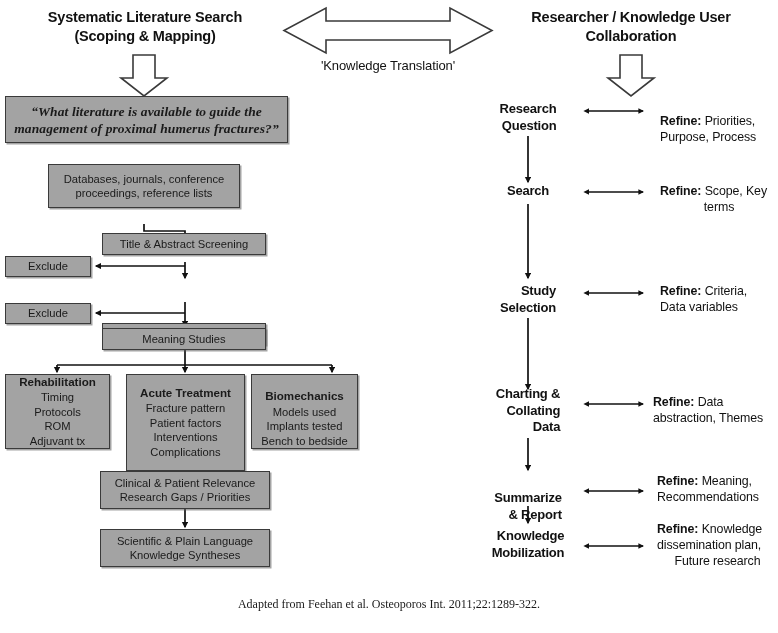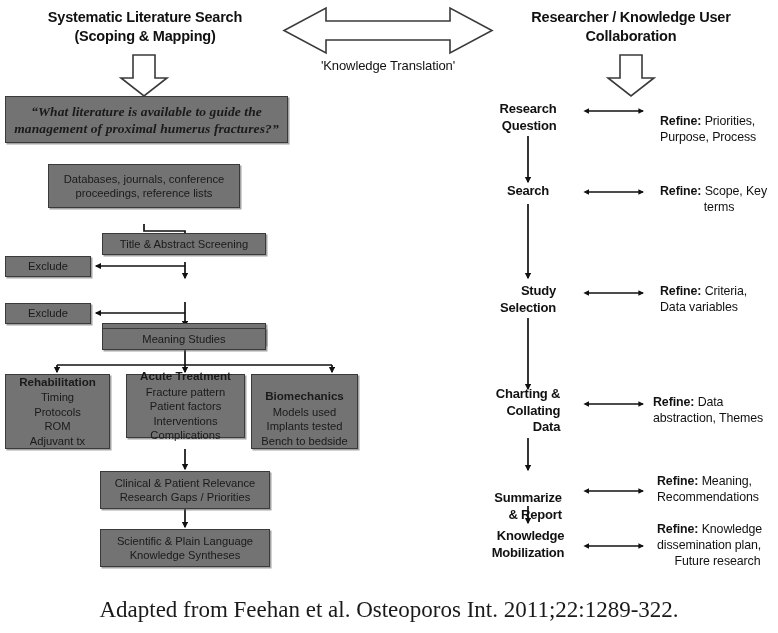--- a/index.html
+++ b/index.html
@@ -35,21 +35,21 @@
     font-size: 14.5px;
     line-height: 19px;
     letter-spacing: -0.2px;
   }
 
   
   .box {
     position: absolute;
     box-sizing: border-box;
     border: 1.6px solid #3a3a3a;
-    background: #737373;
+    background: #a3a3a3;
     display: flex;
     flex-direction: column;
     align-items: center;
     justify-content: center;
     text-align: center;
     font-size: 11.2px;
     line-height: 14.5px;
     color: #1a1a1a;
     box-shadow: 1.5px 1.5px 0 rgba(90,90,90,0.55);
   }
@@ -97,21 +97,21 @@
     letter-spacing: -0.1px;
   }
 
   
   .caption {
     position: absolute;
     width: 778px;
     left: 0;
     text-align: center;
     font-family: "Liberation Serif", serif;
-    font-size: 23px;
+    font-size: 12px;
     color: #1a1a1a;
   }
 </style>
 </head>
 <body>
 
 <div id="canvas">
 
   <svg id="wires" viewBox="0 0 778 633">
     <defs>
@@ -246,21 +246,21 @@
   </div>
 
   <div class="box" style="left:5px; top:374px; width:105px; height:75px;">
     <span class="bx-title">Rehabilitation</span>
     <span class="bx-line">Timing</span>
     <span class="bx-line">Protocols</span>
     <span class="bx-line">ROM</span>
     <span class="bx-line">Adjuvant tx</span>
   </div>
 
-  <div class="box" style="left:126px; top:374px; width:119px; height:64px;">
+  <div class="box" style="left:126px; top:374px; width:119px; height:97px;">
     <span class="bx-title">Acute Treatment</span>
     <span class="bx-line">Fracture pattern</span>
     <span class="bx-line">Patient factors</span>
     <span class="bx-line">Interventions</span>
     <span class="bx-line">Complications</span>
   </div>
 
   <div class="box" style="left:251px; top:374px; width:107px; height:75px; justify-content:flex-end; padding-top:20px;">
     <span class="bx-title">Biomechanics</span>
     <span class="bx-line">Models used</span>

